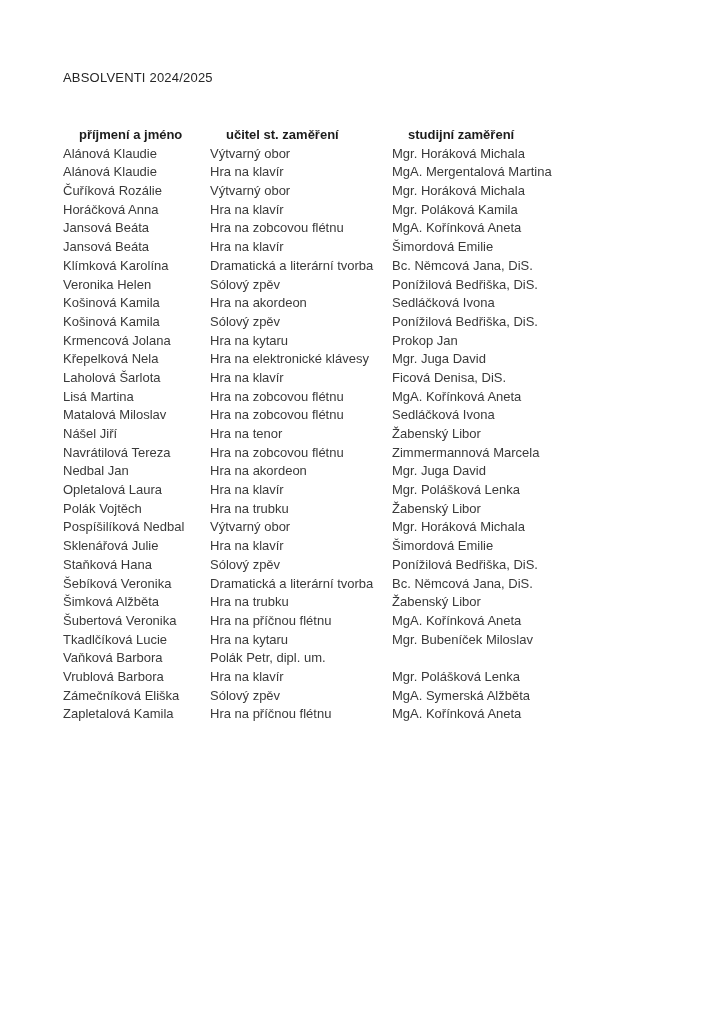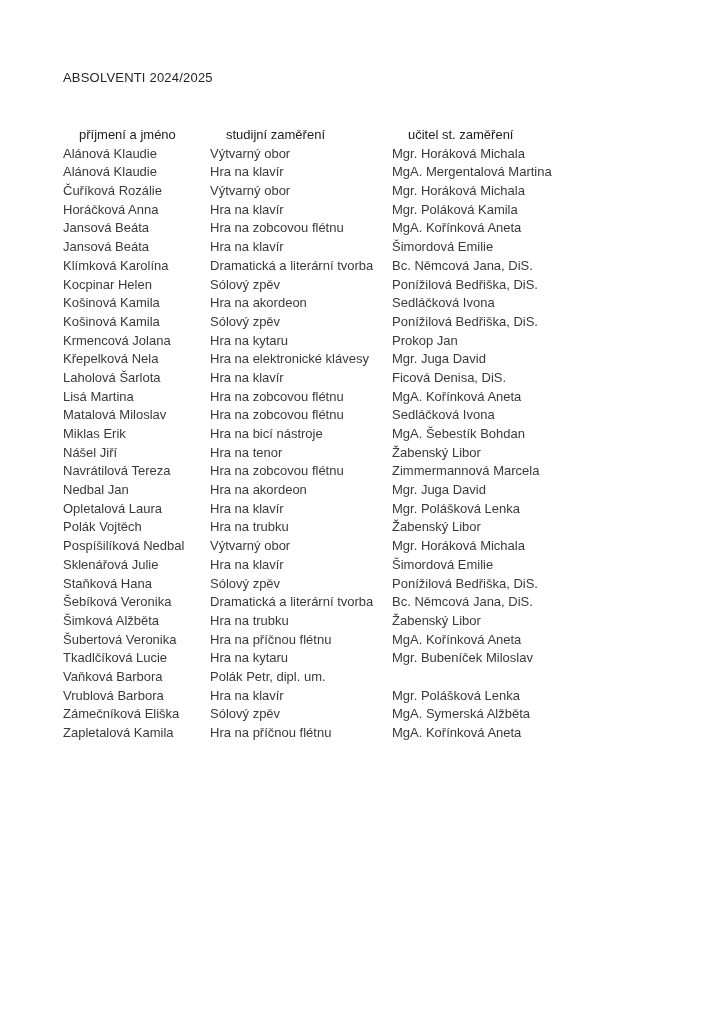--- a/index.html
+++ b/index.html
@@ -37,37 +37,37 @@
     height: 18.7px;
     align-items: center;
   }
   .row .cell {
     font-size: 13px;
     color: #3a3a3a;
     white-space: nowrap;
     line-height: 18.7px;
   }
   .row.header .cell {
-    font-weight: 400;
+    font-weight: 700;
     color: #1c1c1c;
     padding-left: 16px;
   }
 </style>
 </head>
 <body>
 
 <div class="page">
 
   <div class="doc-title">ABSOLVENTI 2024/2025</div>
 
   <div class="table">
     <div class="row header">
       <div class="cell">příjmení a jméno</div>
+      <div class="cell">učitel st. zaměření</div>
       <div class="cell">studijní zaměření</div>
-      <div class="cell">učitel st. zaměření</div>
     </div>
     <div id="table-body">
         <div class="row">
           <div class="cell">Alánová Klaudie</div>
           <div class="cell">Výtvarný obor</div>
           <div class="cell">Mgr. Horáková Michala</div>
         </div>
         <div class="row">
           <div class="cell">Alánová Klaudie</div>
           <div class="cell">Hra na klavír</div>
@@ -92,21 +92,21 @@
           <div class="cell">Jansová Beáta</div>
           <div class="cell">Hra na klavír</div>
           <div class="cell">Šimordová Emilie</div>
         </div>
         <div class="row">
           <div class="cell">Klímková Karolína</div>
           <div class="cell">Dramatická a literární tvorba</div>
           <div class="cell">Bc. Němcová Jana, DiS.</div>
         </div>
         <div class="row">
-          <div class="cell">Kocpinar Helen</div>
+          <div class="cell">Veronika Helen</div>
           <div class="cell">Sólový zpěv</div>
           <div class="cell">Ponížilová Bedřiška, DiS.</div>
         </div>
         <div class="row">
           <div class="cell">Košinová Kamila</div>
           <div class="cell">Hra na akordeon</div>
           <div class="cell">Sedláčková Ivona</div>
         </div>
         <div class="row">
           <div class="cell">Košinová Kamila</div>
@@ -132,25 +132,20 @@
           <div class="cell">Lisá Martina</div>
           <div class="cell">Hra na zobcovou flétnu</div>
           <div class="cell">MgA. Kořínková Aneta</div>
         </div>
         <div class="row">
           <div class="cell">Matalová Miloslav</div>
           <div class="cell">Hra na zobcovou flétnu</div>
           <div class="cell">Sedláčková Ivona</div>
         </div>
         <div class="row">
-          <div class="cell">Miklas Erik</div>
-          <div class="cell">Hra na bicí nástroje</div>
-          <div class="cell">MgA. Šebestík Bohdan</div>
-        </div>
-        <div class="row">
           <div class="cell">Nášel Jiří</div>
           <div class="cell">Hra na tenor</div>
           <div class="cell">Žabenský Libor</div>
         </div>
         <div class="row">
           <div class="cell">Navrátilová Tereza</div>
           <div class="cell">Hra na zobcovou flétnu</div>
           <div class="cell">Zimmermannová Marcela</div>
         </div>
         <div class="row">

